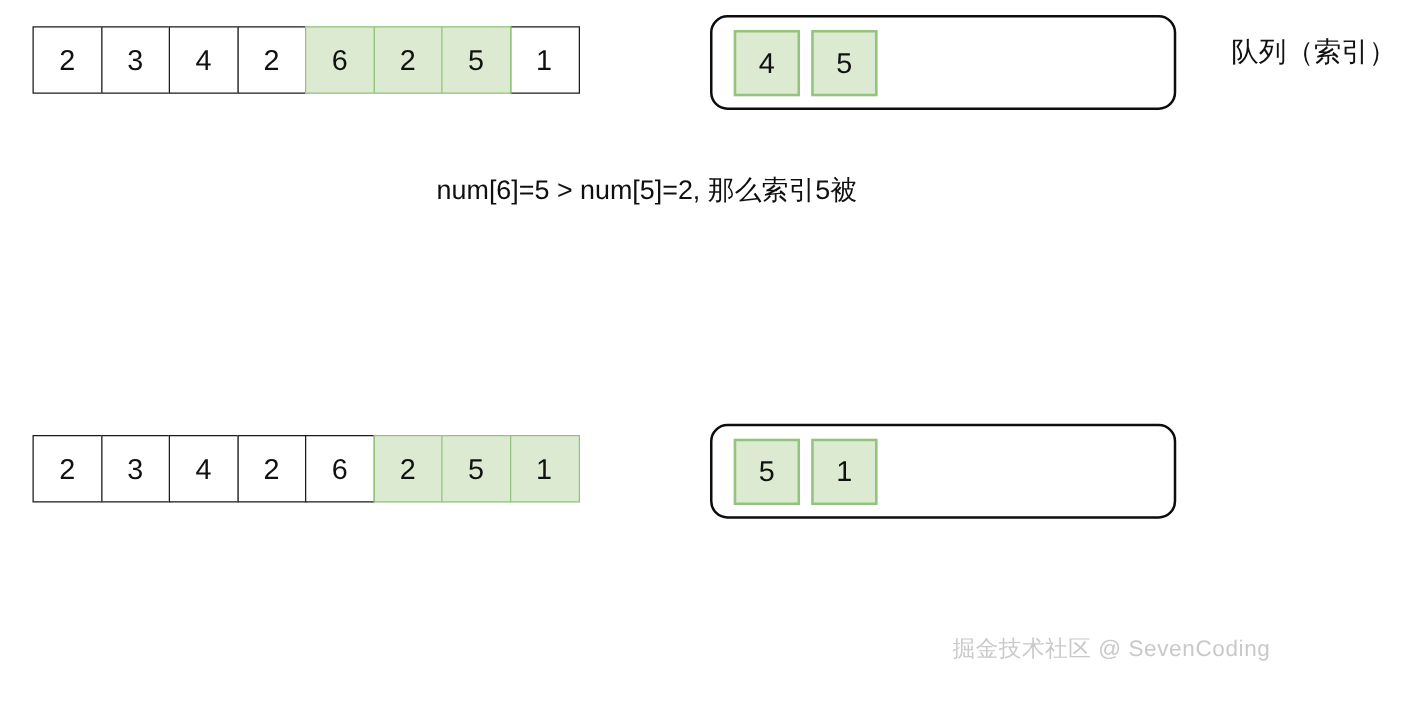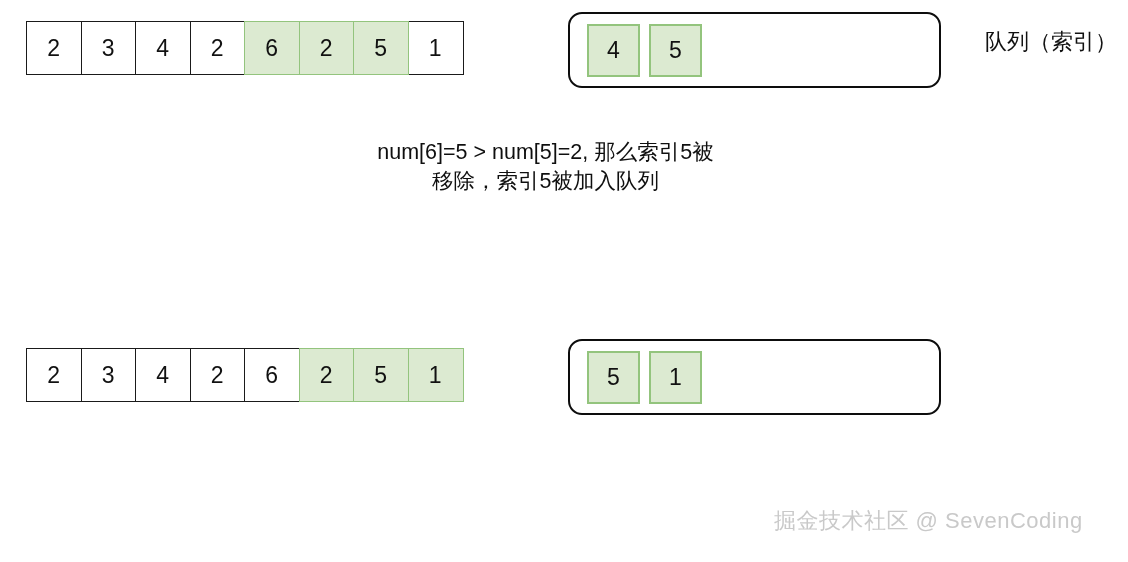--- a/index.html
+++ b/index.html
@@ -100,34 +100,33 @@
   
   .caption {
     position: absolute;
     left: 0;
     width: 1035px;
     text-align: center;
     font-size: 21.5px;
     line-height: 29px;
     color: #0f0f0f;
   }
-  .caption-1 { top: 138px; padding-left: 28px; }
+  .caption-1 { top: 138px; }
   .caption div { white-space: nowrap; }
 
   
   .watermark {
     position: absolute;
     left: 762px;
     top: 510px;
-    font-size: 22px;
+    font-size: 18px;
     line-height: 1;
     color: #c9c9c9;
     white-space: nowrap;
     letter-spacing: 0.5px;
-    margin-left: 12px;
   }
 </style>
 </head>
 <body>
 
 <section class="stage stage-1">
 
   <div class="array-row">
     <div class="cell">2</div>
     <div class="cell">3</div>
@@ -141,21 +140,20 @@
 
   <div class="queue-box">
     <div class="qcell">4</div>
     <div class="qcell">5</div>
   </div>
 
   <div class="queue-label">队列（索引）</div>
 
   <div class="caption caption-1">
     <div>num[6]=5  &gt; num[5]=2, 那么索引5被</div>
-    <div>移除，索引5被加入队列</div>
   </div>
 
 </section>
 
 <section class="stage stage-2">
 
   <div class="array-row">
     <div class="cell">2</div>
     <div class="cell">3</div>
     <div class="cell">4</div>

